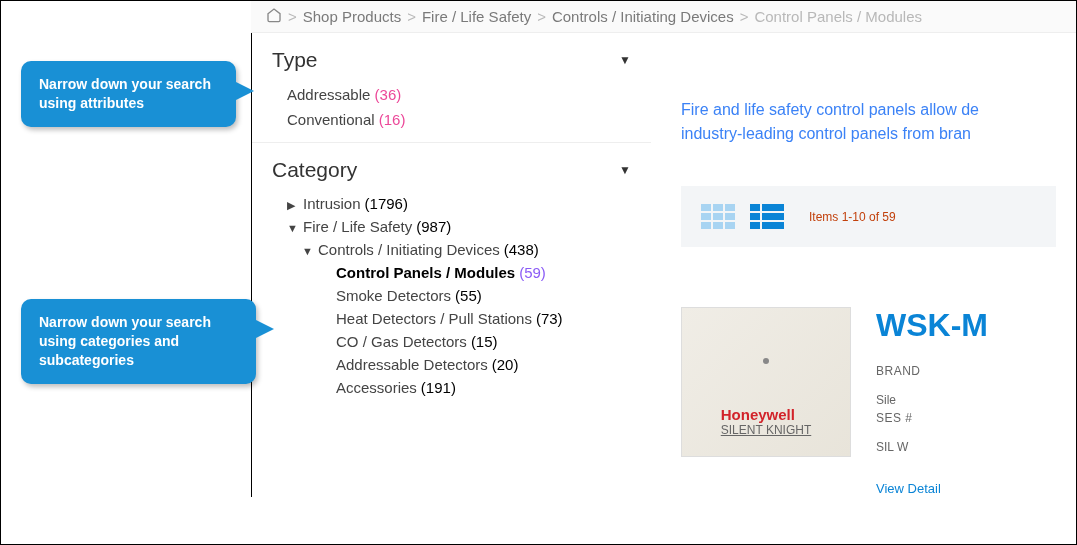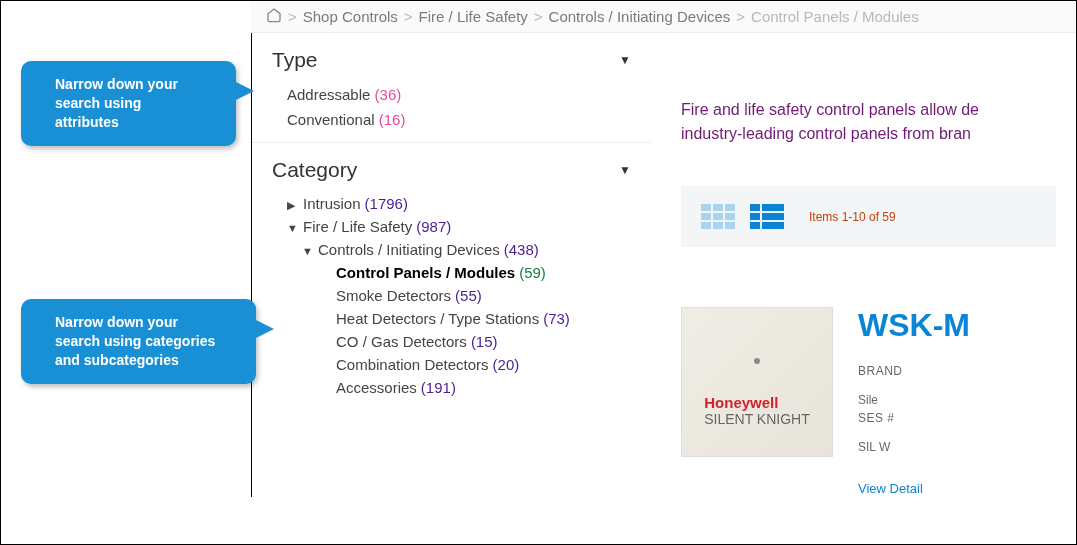--- a/index.html
+++ b/index.html
@@ -16,52 +16,52 @@
 .breadcrumb-span { display: inline-block; }
 
 .facet-section { padding: 15px 20px 10px 20px; border-bottom: 1px solid #eee; }
 .facet-header { display: flex; justify-content: space-between; align-items: center; font-size: 21px; color: #333; margin-bottom: 10px; cursor: pointer; }
 .facet-header .caret { font-size: 12px; }
 .facet-item { padding: 4px 0 4px 15px; font-size: 15px; color: #444; cursor: pointer; }
 .facet-item .count { color: #ec4899; }
 
 .tree { font-size: 15px; color: #444; }
 .tree-item { padding: 3px 0; cursor: pointer; display: flex; align-items: baseline; gap: 4px; }
-.tree-item .count { color: #4c1d95; }
+.tree-item .count { color: #000000; }
 .tree-item.active .label { font-weight: 700; color: #000; }
-.tree-item.active .count { color: #15803d; }
+.tree-item.active .count { color: #8b5cf6; }
 .tree .arrow { display: inline-block; width: 12px; font-size: 11px; }
 .indent-1 { padding-left: 15px; }
 .indent-2 { padding-left: 30px; }
 .indent-3 { padding-left: 48px; }
 
 .main-content { padding: 30px 20px 0 30px; }
-.desc { font-size: 16px; color: #701a75; line-height: 1.5; margin: 35px 0 40px 0; }
+.desc { font-size: 16px; color: #3b82f6; line-height: 1.5; margin: 35px 0 40px 0; }
 
 .toolbar { background: #f3f5f7; padding: 18px 20px; display: flex; align-items: center; gap: 25px; }
 .view-icons { display: flex; gap: 15px; }
 .grid-icon, .list-icon { display: grid; gap: 2px; }
 .grid-icon { grid-template-columns: repeat(3, 10px); grid-template-rows: repeat(3, 7px); }
 .grid-icon span { background: #a8d4f2; }
 .list-icon { grid-template-columns: 10px 22px; grid-template-rows: repeat(3, 7px); }
 .list-icon span { background: #0a84d6; }
 .items-count { font-size: 12px; color: #c2410c; }
 
 .product { display: flex; gap: 25px; margin-top: 60px; }
-.product-img { width: 152px; height: 150px; background: linear-gradient(135deg,#f0ede6,#e8e4da); border: 1px solid #ddd; position: relative; display: flex; align-items: flex-end; justify-content: center; padding-bottom: 29px; }
+.product-img { width: 170px; height: 150px; background: linear-gradient(135deg,#f0ede6,#e8e4da); border: 1px solid #ddd; position: relative; display: flex; align-items: flex-end; justify-content: center; padding-bottom: 19px; }
 .product-img .led { position: absolute; top: 50px; left: 50%; transform: translateX(-50%); width: 6px; height: 6px; background: #888; border-radius: 50%; }
 .product-img .brand { color: #d2232a; font-weight: 700; font-size: 15px; }
-.product-img .sub { font-size: 14px; color: #666; text-align: center; }
+.product-img .sub { font-size: 12px; color: #666; text-align: center; text-decoration: underline; }
 .product-info { flex: 1; }
 .product-title { color: #0a84d6; font-size: 32px; font-weight: 600; margin-bottom: 18px; }
 .spec-row { display: flex; font-size: 12px; color: #666; padding: 2px 0; gap: 15px; flex-direction: column; }
 .spec-row .key { width: 50px; letter-spacing: 0.5px; }
 .view-detail { color: #0a84d6; font-size: 13px; margin-top: 25px; display: inline-block; }
 
-.callout { position: absolute; background: #1990d5; color: #fff; border-radius: 10px; padding: 14px 34px; font-size: 14px; font-weight: 700; line-height: 1.35; box-shadow: 2px 3px 5px rgba(0,0,0,0.25); z-index: 10; }
+.callout { position: absolute; background: #1990d5; color: #fff; border-radius: 10px; padding: 14px 18px; font-size: 14px; font-weight: 700; line-height: 1.35; box-shadow: 2px 3px 5px rgba(0,0,0,0.25); z-index: 10; }
 .callout::after { content: ""; position: absolute; width: 0; height: 0; border-style: solid; }
 .callout-1 { top: 60px; left: 20px; width: 215px; }
 .callout-1::after { right: -18px; top: 20px; border-width: 10px 0 10px 20px; border-color: transparent transparent transparent #1990d5; }
 .callout-2 { top: 298px; left: 20px; width: 235px; }
 .callout-2::after { right: -18px; top: 20px; border-width: 10px 0 10px 20px; border-color: transparent transparent transparent #1990d5; }
 
 .content-row { display: flex; justify-content: space-between; }
 </style>
 </head>
 <body>
@@ -73,21 +73,21 @@
   </div>
 
   <div style="flex:1; display:flex; flex-direction:column;">
     <div class="breadcrumb">
       <span>
         <svg width="16" height="16" viewBox="0 0 24 24" fill="none" stroke="#888" stroke-width="2">
             <path d="M3 10l9-7 9 7v10a2 2 0 0 1-2 2H5a2 2 0 0 1-2-2V10z"></path>
           </svg>
       </span>
       <span class="sep">&gt;</span>
-      <span class="breadcrumb-span">Shop Controls</span>
+      <span class="breadcrumb-span">Shop Products</span>
       <span class="sep">&gt;</span>
       <span class="breadcrumb-span">Fire / Life Safety</span>
       <span class="sep">&gt;</span>
       <span class="breadcrumb-span">Controls / Initiating Devices</span>
       <span class="sep">&gt;</span>
       <span class="breadcrumb-span current">Control Panels / Modules</span>
     </div>
 
     <div class="content-row">
       <div class="sidebar-col">
@@ -132,31 +132,31 @@
                 <span class="label">Control Panels / Modules</span>
                 <span class="count"> (59)</span>
               </div>
               <div class="tree-item indent-3">
                 <span class="arrow"></span>
                 <span class="label">Smoke Detectors</span>
                 <span class="count"> (55)</span>
               </div>
               <div class="tree-item indent-3">
                 <span class="arrow"></span>
-                <span class="label">Heat Detectors / Type Stations</span>
+                <span class="label">Heat Detectors / Pull Stations</span>
                 <span class="count"> (73)</span>
               </div>
               <div class="tree-item indent-3">
                 <span class="arrow"></span>
                 <span class="label">CO / Gas Detectors</span>
                 <span class="count"> (15)</span>
               </div>
               <div class="tree-item indent-3">
                 <span class="arrow"></span>
-                <span class="label">Combination Detectors</span>
+                <span class="label">Addressable Detectors</span>
                 <span class="count"> (20)</span>
               </div>
               <div class="tree-item indent-3">
                 <span class="arrow"></span>
                 <span class="label">Accessories</span>
                 <span class="count"> (191)</span>
               </div>
             </div>
         </div>
       </div>

